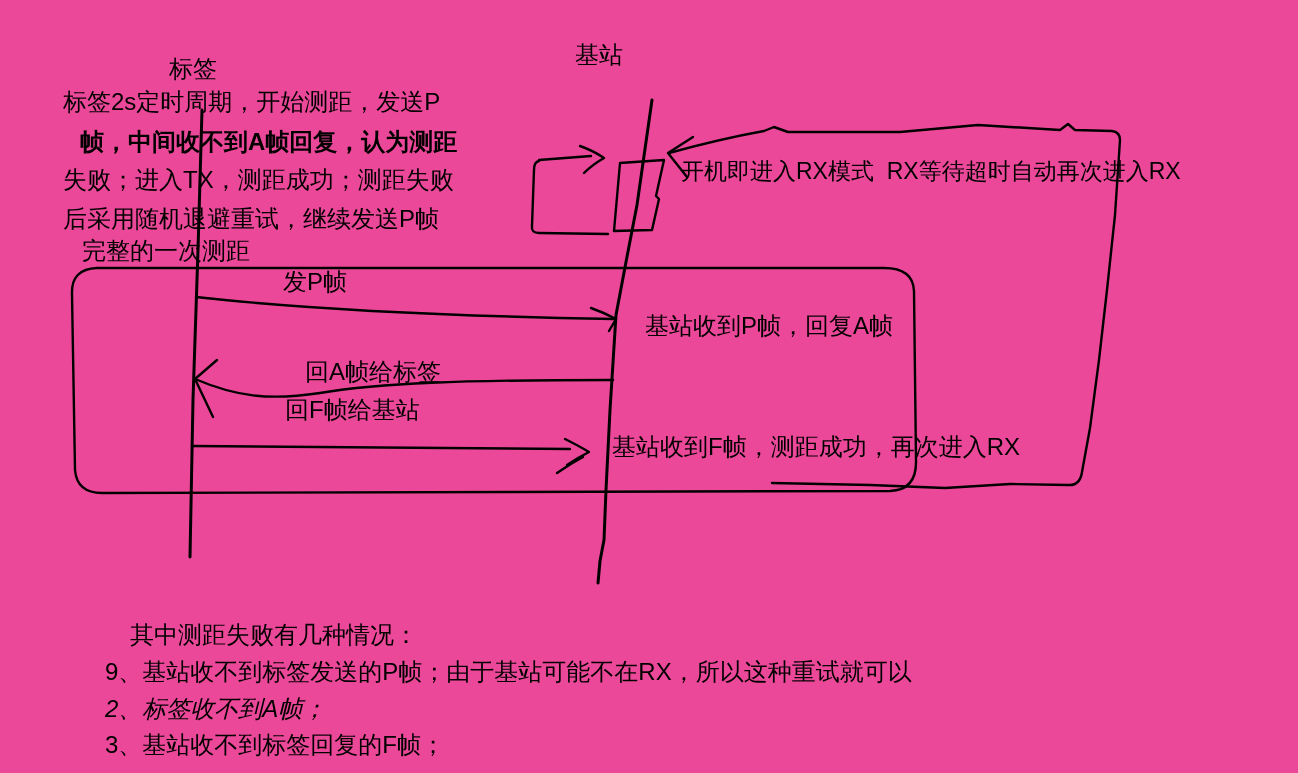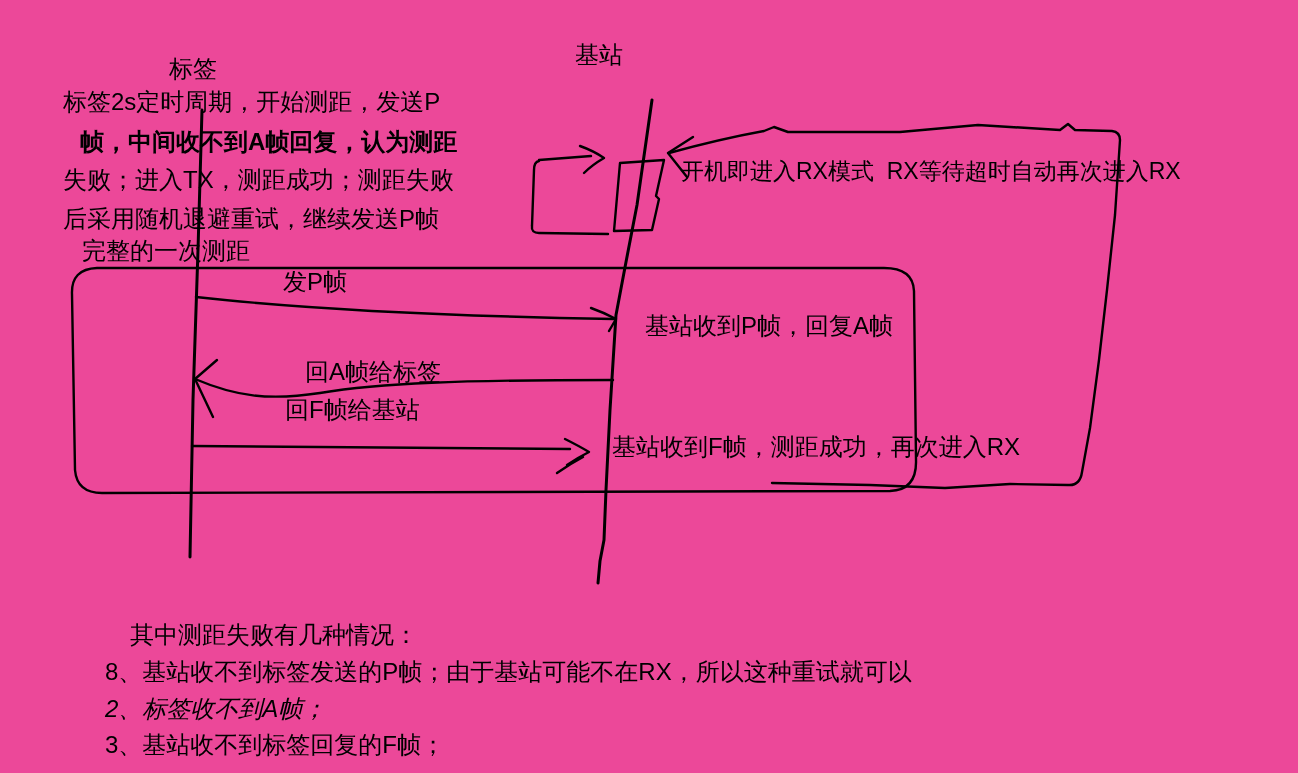--- a/index.html
+++ b/index.html
@@ -65,17 +65,17 @@
   <div class="t small" style="left:681px;top:152px;margin-top:6px;">开机即进入RX模式  RX等待超时自动再次进入RX</div>
 
   <div class="t" style="left:283px;top:268px;">发P帧</div>
   <div class="t" style="left:285px;top:358px;margin-left:20px;">回A帧给标签</div>
   <div class="t" style="left:285px;top:396px;text-align:right;">回F帧给基站</div>
 
   <div class="t" style="left:645px;top:312px;">基站收到P帧，回复A帧</div>
   <div class="t" style="left:612px;top:433px;">基站收到F帧，测距成功，再次进入RX</div>
 
   <div class="t" style="left:104px;top:621px;margin-left:26px;">其中测距失败有几种情况：</div>
-  <div class="t" style="left:105px;top:658px;">8、基站收不到标签发送的P帧；由于基站可能不在RX，所以这种重试就可以</div>
+  <div class="t" style="left:105px;top:658px;">9、基站收不到标签发送的P帧；由于基站可能不在RX，所以这种重试就可以</div>
   <div class="t" style="left:105px;top:695px;font-style:italic;">2、标签收不到A帧；</div>
   <div class="t" style="left:105px;top:731px;">3、基站收不到标签回复的F帧；</div>
 
 </div>
 
 </body></html>

